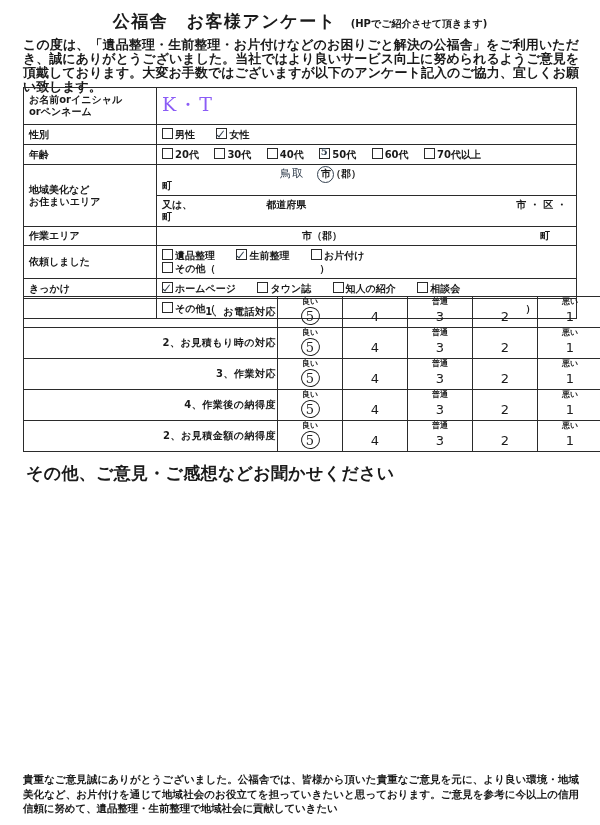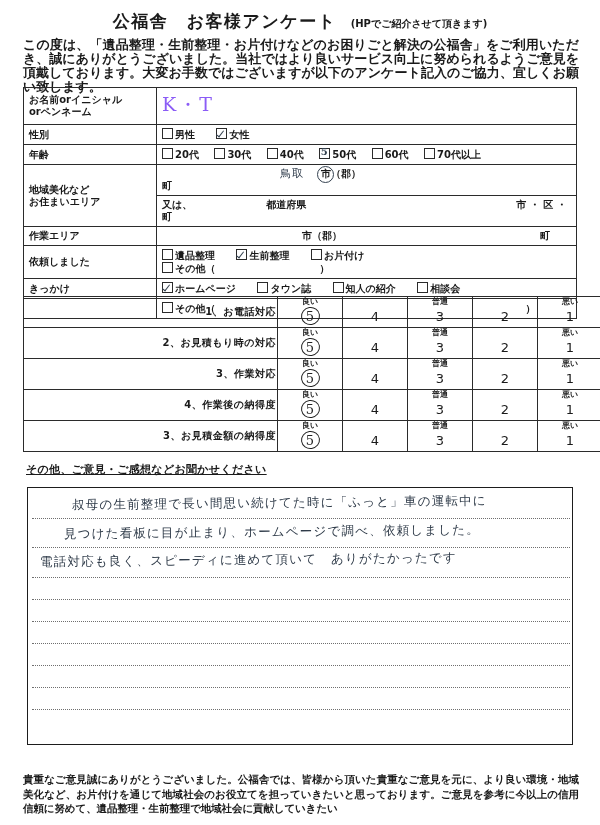--- a/index.html
+++ b/index.html
@@ -193,24 +193,23 @@
     width: 17px; height: 16px;
     border: 1.3px solid #222;
     border-radius: 50%;
     transform: rotate(-8deg);
   }
 
   
   .comment-heading {
     position: absolute;
     left: 26px; top: 462px;
-    font-size: 11px;
+    font-size: 17px;
     font-weight: bold;
     letter-spacing: 0.3px;
-    text-decoration: underline;
   }
   .comment-box {
     position: absolute;
     left: 27px; top: 487px;
     width: 546px;
     height: 258px;
     border: 1.6px solid #1d1d1d;
     background: #fff;
     box-sizing: border-box;
     overflow: hidden;
@@ -381,43 +380,29 @@
     <tr>
       <td class="rate-label">4、作業後の納得度</td>
       <td class="rate-cell"><span class="rate-cap">良い</span><span class="rate-num rate-sel">5</span></td>
       <td class="rate-cell"><span class="rate-num">4</span></td>
       <td class="rate-cell"><span class="rate-cap">普通</span><span class="rate-num">3</span></td>
       <td class="rate-cell"><span class="rate-num">2</span></td>
       <td class="rate-cell"><span class="rate-cap">悪い</span><span class="rate-num">1</span></td>
 
     </tr>
     <tr>
-      <td class="rate-label">3、お見積金額の納得度</td>
+      <td class="rate-label">2、お見積金額の納得度</td>
       <td class="rate-cell"><span class="rate-cap">良い</span><span class="rate-num rate-sel">5</span></td>
       <td class="rate-cell"><span class="rate-num">4</span></td>
       <td class="rate-cell"><span class="rate-cap">普通</span><span class="rate-num">3</span></td>
       <td class="rate-cell"><span class="rate-num">2</span></td>
       <td class="rate-cell"><span class="rate-cap">悪い</span><span class="rate-num">1</span></td>
 
     </tr>
   </tbody>
     </table>
 
   <div class="comment-heading">その他、ご意見・ご感想などお聞かせください</div>
 
-  <div class="comment-box">
-    <div class="hw-line" style="top:9px;left:44px;">叔母の生前整理で長い間思い続けてた時に「ふっと」車の運転中に</div>
-    <div class="rule" style="top:30px;"></div>
-    <div class="hw-line" style="top:38px;left:36px;">見つけた看板に目が止まり、ホームページで調べ、依頼しました。</div>
-    <div class="rule" style="top:59px;"></div>
-    <div class="hw-line" style="top:66px;left:12px;">電話対応も良く、スピーディに進めて頂いて　ありがたかったです</div>
-    <div class="rule" style="top:89px;"></div>
-    <div class="rule" style="top:111px;"></div>
-    <div class="rule" style="top:133px;"></div>
-    <div class="rule" style="top:155px;"></div>
-    <div class="rule" style="top:177px;"></div>
-    <div class="rule" style="top:199px;"></div>
-    <div class="rule" style="top:221px;"></div>
-  </div>
 
   <div class="footer">貴重なご意見誠にありがとうございました。公福舎では、皆様から頂いた貴重なご意見を元に、より良い環境・地域美化など、お片付けを通じて地域社会のお役立てを担っていきたいと思っております。ご意見を参考に今以上の信用信頼に努めて、遺品整理・生前整理で地域社会に貢献していきたい</div>
 
 </div>
 
 </body></html>

